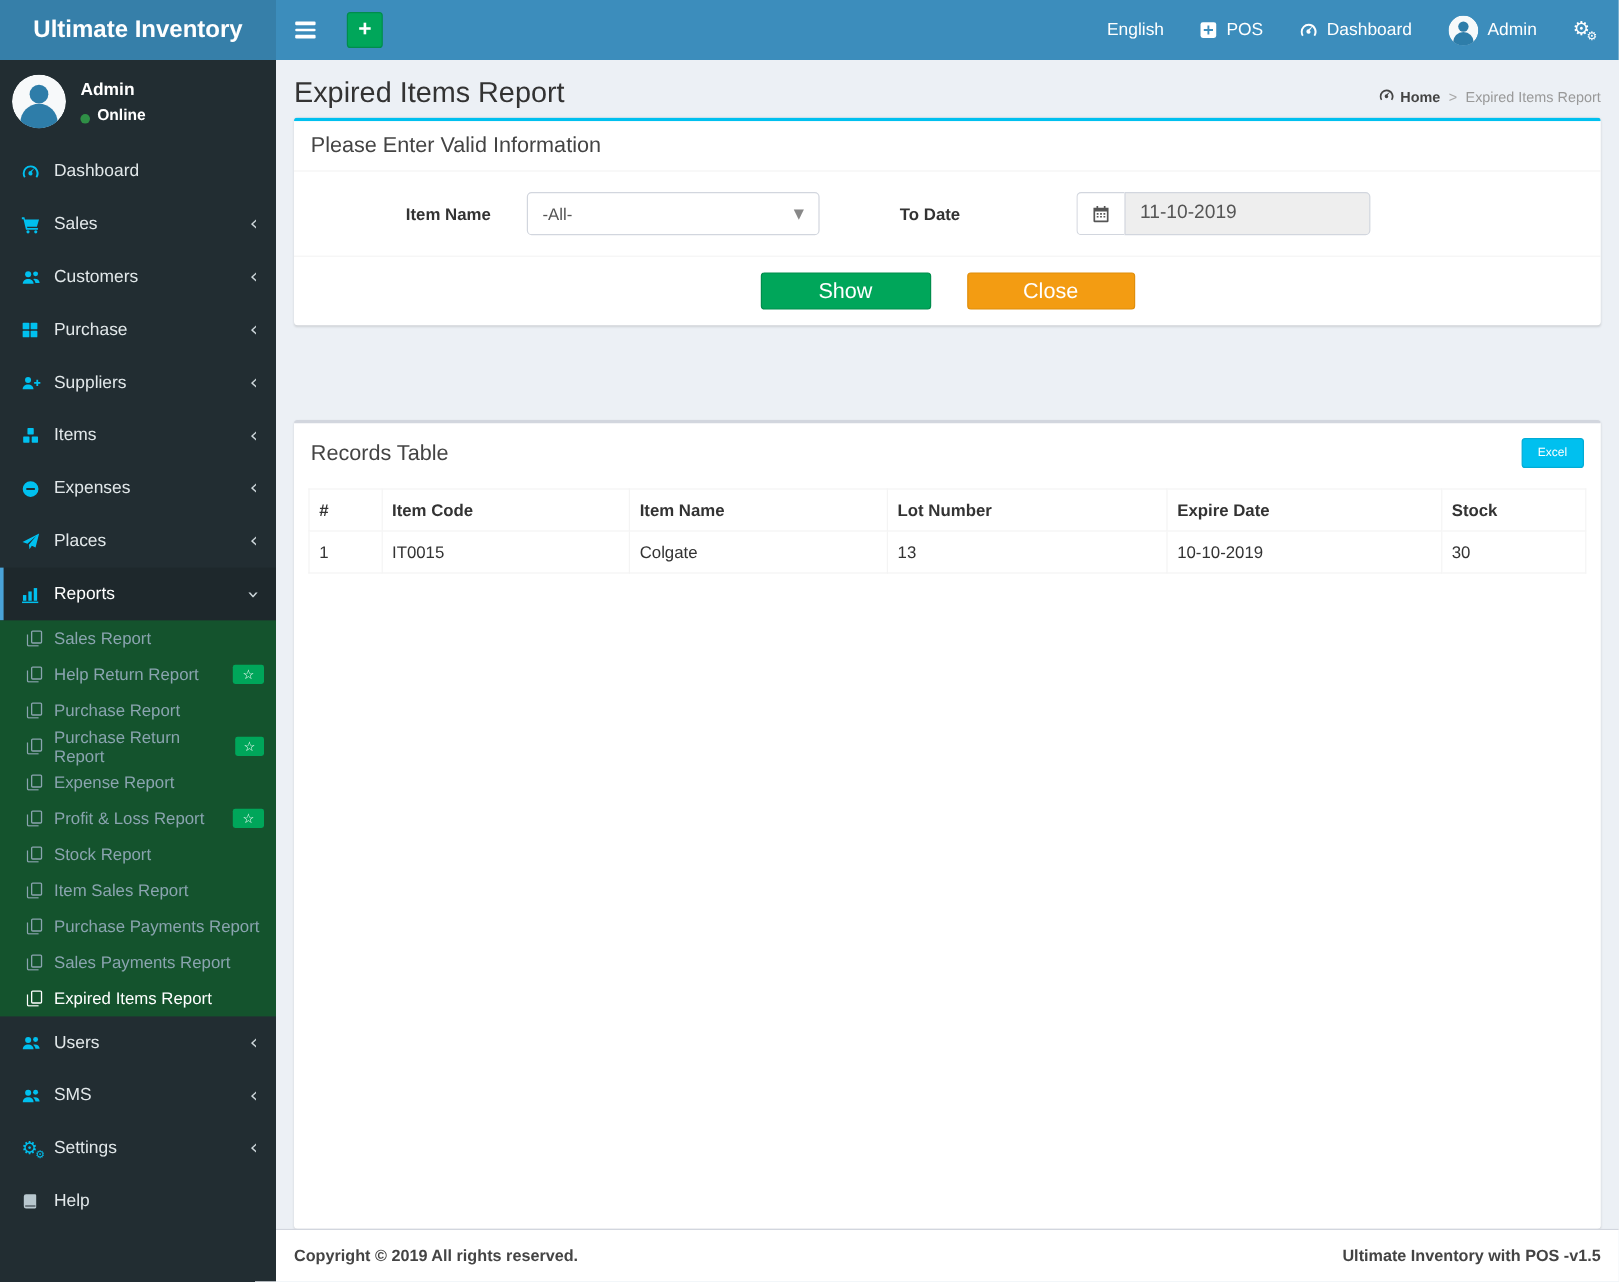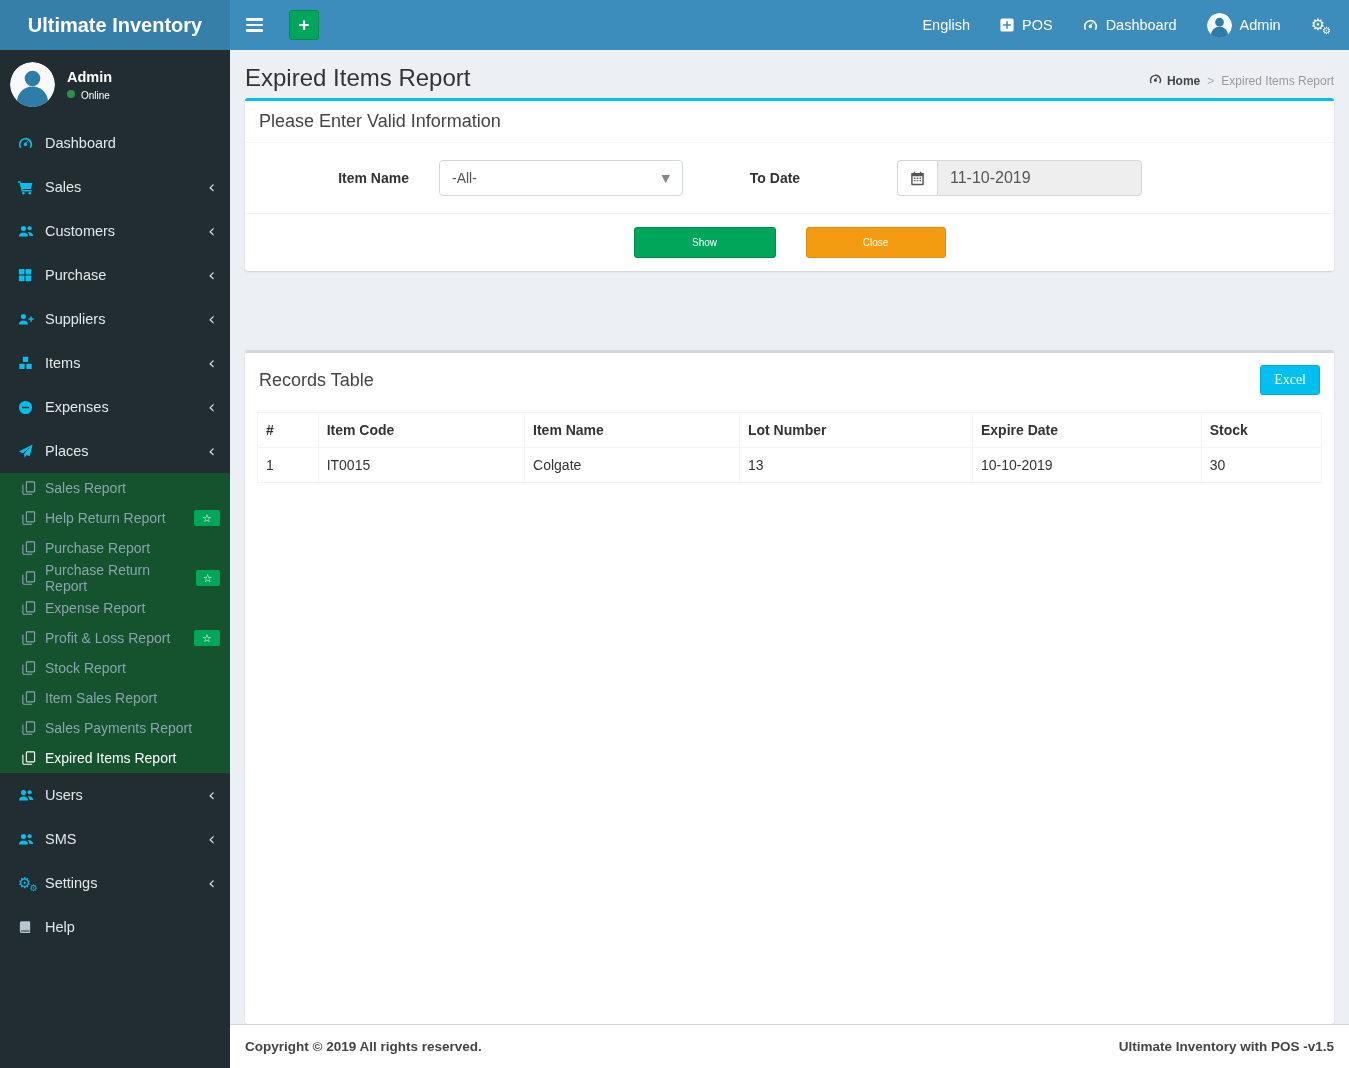--- a/index.html
+++ b/index.html
@@ -24,21 +24,21 @@
   .nav-avatar { width:25px; height:25px; border-radius:50%; overflow:hidden; }
   .cogs { position:relative; font-size:16px; line-height:1; }
   .cogs .small-cog { font-size:10px; position:relative; top:4px; left:-3px; }
 
   
   .layout { display:flex; height:1018px; }
   .sidebar { width:230px; flex:0 0 230px; background:#222d32; overflow:hidden; }
   .user-panel { display:flex; align-items:center; gap:12px; padding:12px 10px 14px; }
   .user-avatar { width:45px; height:45px; border-radius:50%; overflow:hidden; flex:0 0 45px; }
   .user-name { color:#fff; font-weight:bold; font-size:14.5px; }
-  .user-status { display:flex; align-items:flex-start; gap:6px; color:#fff; font-size:10px; margin-top:5px; cursor:pointer; }
+  .user-status { display:flex; align-items:flex-end; gap:6px; color:#fff; font-size:13px; margin-top:5px; cursor:pointer;font-weight:bold; }
   .status-dot { width:8px; height:8px; border-radius:50%; background:#2f8f46; }
 
   .sidebar-menu { list-style:none; margin:0; padding:0; }
   .menu-item { display:flex; align-items:center; height:44px; padding:0 15px; color:#e2e8ea;
                font-size:14.5px; cursor:pointer; border-left:3px solid transparent; }
   .menu-item .mi-icon { width:27px; flex:0 0 27px; color:#00c0ef; display:flex; align-items:center; }
   .menu-item .mi-icon.gray { color:#b8c7ce; }
   .menu-item .chev { margin-left:auto; font-size:17px; line-height:1; color:#cfd8dc;
                      font-family:"DejaVu Sans", sans-serif; }
   .menu-item .chev.down { transform:rotate(-90deg); }
@@ -77,26 +77,26 @@
   .select { width:244px; height:36px; border:1px solid #d2d6de; border-radius:4px; background:#fff;
             display:flex; align-items:center; padding:0 12px; font-size:14px; color:#555; cursor:pointer; }
   .select .caret { margin-left:auto; color:#888; font-size:11px; font-family:"DejaVu Sans", sans-serif; }
   .input-group { display:flex; width:245px; height:36px; }
   .addon { width:40px; flex:0 0 40px; border:1px solid #d2d6de; border-right:none; border-radius:4px 0 0 4px;
            background:#fff; display:flex; align-items:center; justify-content:center; color:#555; }
   .input-group input { flex:1; min-width:0; border:1px solid #d2d6de; border-radius:0 4px 4px 0;
            background:#eee; color:#555; font-size:16px; padding:0 12px; font-family:inherit; }
 
   .box-footer { padding:13px; display:flex; justify-content:center; gap:30px; }
-  .btn { height:31px; border-radius:3px; border:1px solid transparent; color:#fff; font-size:10px;
+  .btn { height:31px; border-radius:3px; border:1px solid transparent; color:#fff; font-size:18px;
          cursor:pointer; font-family:inherit; }
   .btn-show  { width:142px; background:#00a65a; border-color:#008d4c; }
   .btn-close { width:140px; background:#f39c12; border-color:#e08e0b; }
   .btn-excel { background:#00c0ef; border:1px solid #00acd6; color:#fff; border-radius:3px;
-               padding:6px 13px; font-size:14px; cursor:pointer; font-family:Liberation Serif, serif; }
+               padding:6px 13px; font-size:10px; cursor:pointer; font-family:Liberation Sans, sans-serif; }
 
   .box-records { margin-top:79px; flex:1; border-top:3px solid #d2d6de; display:flex; flex-direction:column; }
   .box-records .box-header { padding:12px 14px 11px; }
   .table-wrap { padding:6px 12px 15px; }
   table.records { width:100%; border-collapse:collapse; font-size:14px; color:#333; }
   table.records th, table.records td { border:1px solid #f4f4f4; padding:9px 8px; text-align:left; }
   table.records th { font-weight:bold; }
   table.records col.c1{width:5.7%} table.records col.c2{width:19.4%} table.records col.c3{width:20.2%}
   table.records col.c4{width:21.9%} table.records col.c5{width:21.5%}
 
@@ -254,20 +254,32 @@
           </li>
           <li class="menu-item">
             <span class="mi-icon">
               <svg width="15" height="15" viewBox="0 0 16 16" fill="currentColor">
                 <path d="M15.6.6.8 8.1l4.4 1.7 7.7-6.9-6.4 7.7.5 4 2.1-3 3.3 1.5z"></path>
               </svg>
             </span>
             <span>Places</span>
             <span class="chev">‹</span>
           </li>
+          <li class="menu-item active">
+            <span class="mi-icon">
+              <svg width="15" height="15" viewBox="0 0 16 16" fill="currentColor">
+                <rect x="1.2" y="8.4" width="3" height="5.1"></rect>
+                <rect x="6" y="5.2" width="3" height="8.3"></rect>
+                <rect x="10.8" y="2.2" width="3" height="11.3"></rect>
+                <rect x="0.4" y="14.2" width="14.4" height="1.4"></rect>
+              </svg>
+            </span>
+            <span>Reports</span>
+            <span class="chev down">‹</span>
+          </li>
           <ul class="submenu">
             <li class="submenu-item">
               <span class="smi-icon">
                 <svg width="14" height="14" viewBox="0 0 16 16" fill="none" stroke="currentColor" stroke-width="1.25">
                   <rect x="5" y="1" width="9.4" height="11.4" rx="1"></rect>
                   <path d="M11.6 15.2H2.4A1.4 1.4 0 0 1 1 13.8V4.4"></path>
                 </svg>
               </span>
               <span>Sales Report</span>
             </li>
@@ -329,20 +341,29 @@
               <span>Stock Report</span>
             </li>
             <li class="submenu-item">
               <span class="smi-icon">
                 <svg width="14" height="14" viewBox="0 0 16 16" fill="none" stroke="currentColor" stroke-width="1.25">
                   <rect x="5" y="1" width="9.4" height="11.4" rx="1"></rect>
                   <path d="M11.6 15.2H2.4A1.4 1.4 0 0 1 1 13.8V4.4"></path>
                 </svg>
               </span>
               <span>Item Sales Report</span>
+            </li>
+            <li class="submenu-item">
+              <span class="smi-icon">
+                <svg width="14" height="14" viewBox="0 0 16 16" fill="none" stroke="currentColor" stroke-width="1.25">
+                  <rect x="5" y="1" width="9.4" height="11.4" rx="1"></rect>
+                  <path d="M11.6 15.2H2.4A1.4 1.4 0 0 1 1 13.8V4.4"></path>
+                </svg>
+              </span>
+              <span>Purchase Payments Report</span>
             </li>
             <li class="submenu-item">
               <span class="smi-icon">
                 <svg width="14" height="14" viewBox="0 0 16 16" fill="none" stroke="currentColor" stroke-width="1.25">
                   <rect x="5" y="1" width="9.4" height="11.4" rx="1"></rect>
                   <path d="M11.6 15.2H2.4A1.4 1.4 0 0 1 1 13.8V4.4"></path>
                 </svg>
               </span>
               <span>Sales Payments Report</span>
             </li>

